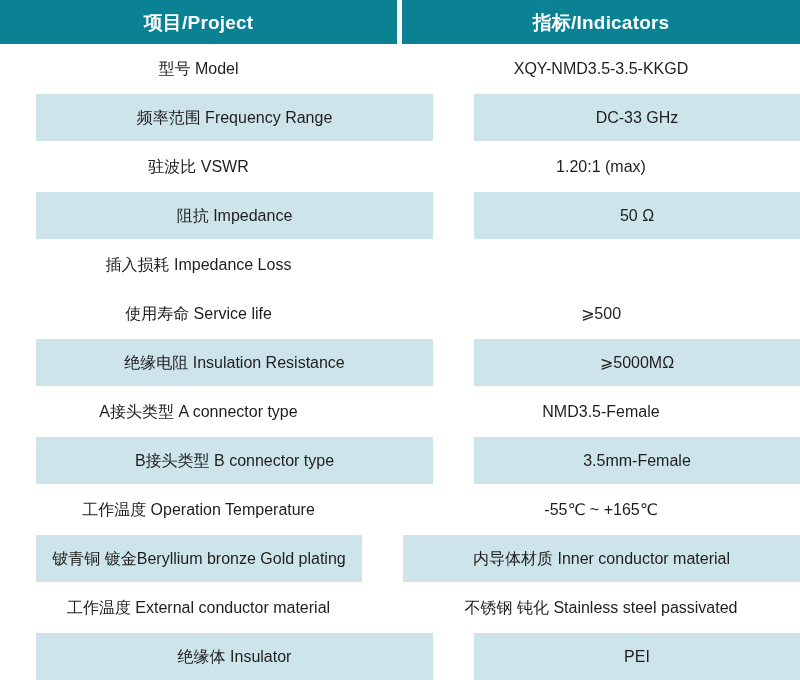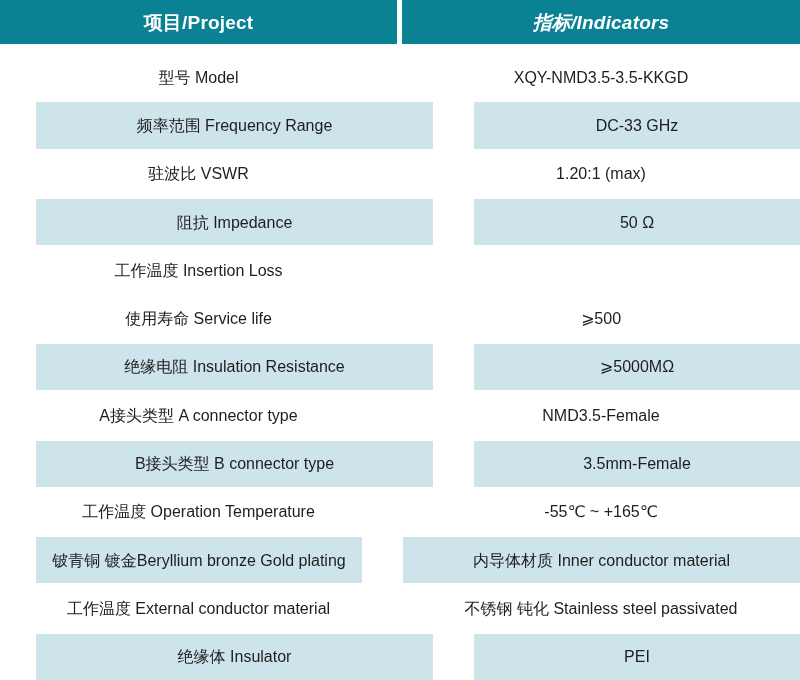--- a/index.html
+++ b/index.html
@@ -37,29 +37,29 @@
     display: flex;
     align-items: center;
     justify-content: center;
     font-size: 19px;
     font-weight: bold;
     letter-spacing: 0.2px;
     line-height: 1;
     box-sizing: border-box;
   }
   .hcell.col-left  { flex: 0 0 397px; }
-  .hcell.col-right { flex: 1 1 auto; font-style: italic; }
+  .hcell.col-right { flex: 1 1 auto; }
 
   
   .spec-body {
     display: flex;
     flex-direction: column;
     flex: 1 1 auto;
     row-gap: 2px;
-    padding-top: 10px;
+    padding-top: 1px;
     box-sizing: border-box;
   }
   .spec-row {
     display: flex;
     flex: 1 1 0;
     min-height: 0;
     column-gap: 5px;
   }
   .spec-row .cell {
     display: flex;
@@ -101,21 +101,21 @@
       </div>
       <div class="spec-row shade-light">
         <div class="cell col-left">驻波比 VSWR</div>
         <div class="cell col-right">1.20:1 (max)</div>
       </div>
       <div class="spec-row shade-blue">
         <div class="cell col-left">阻抗 Impedance</div>
         <div class="cell col-right">50 Ω</div>
       </div>
       <div class="spec-row shade-light">
-        <div class="cell col-left">工作温度 Insertion Loss</div>
+        <div class="cell col-left">插入损耗 Impedance Loss</div>
       </div>
       <div class="spec-row shade-light">
         <div class="cell col-left">使用寿命 Service life</div>
         <div class="cell col-right">⩾500</div>
       </div>
       <div class="spec-row shade-blue">
         <div class="cell col-left">绝缘电阻 Insulation Resistance</div>
         <div class="cell col-right">⩾5000MΩ</div>
       </div>
       <div class="spec-row shade-light">

